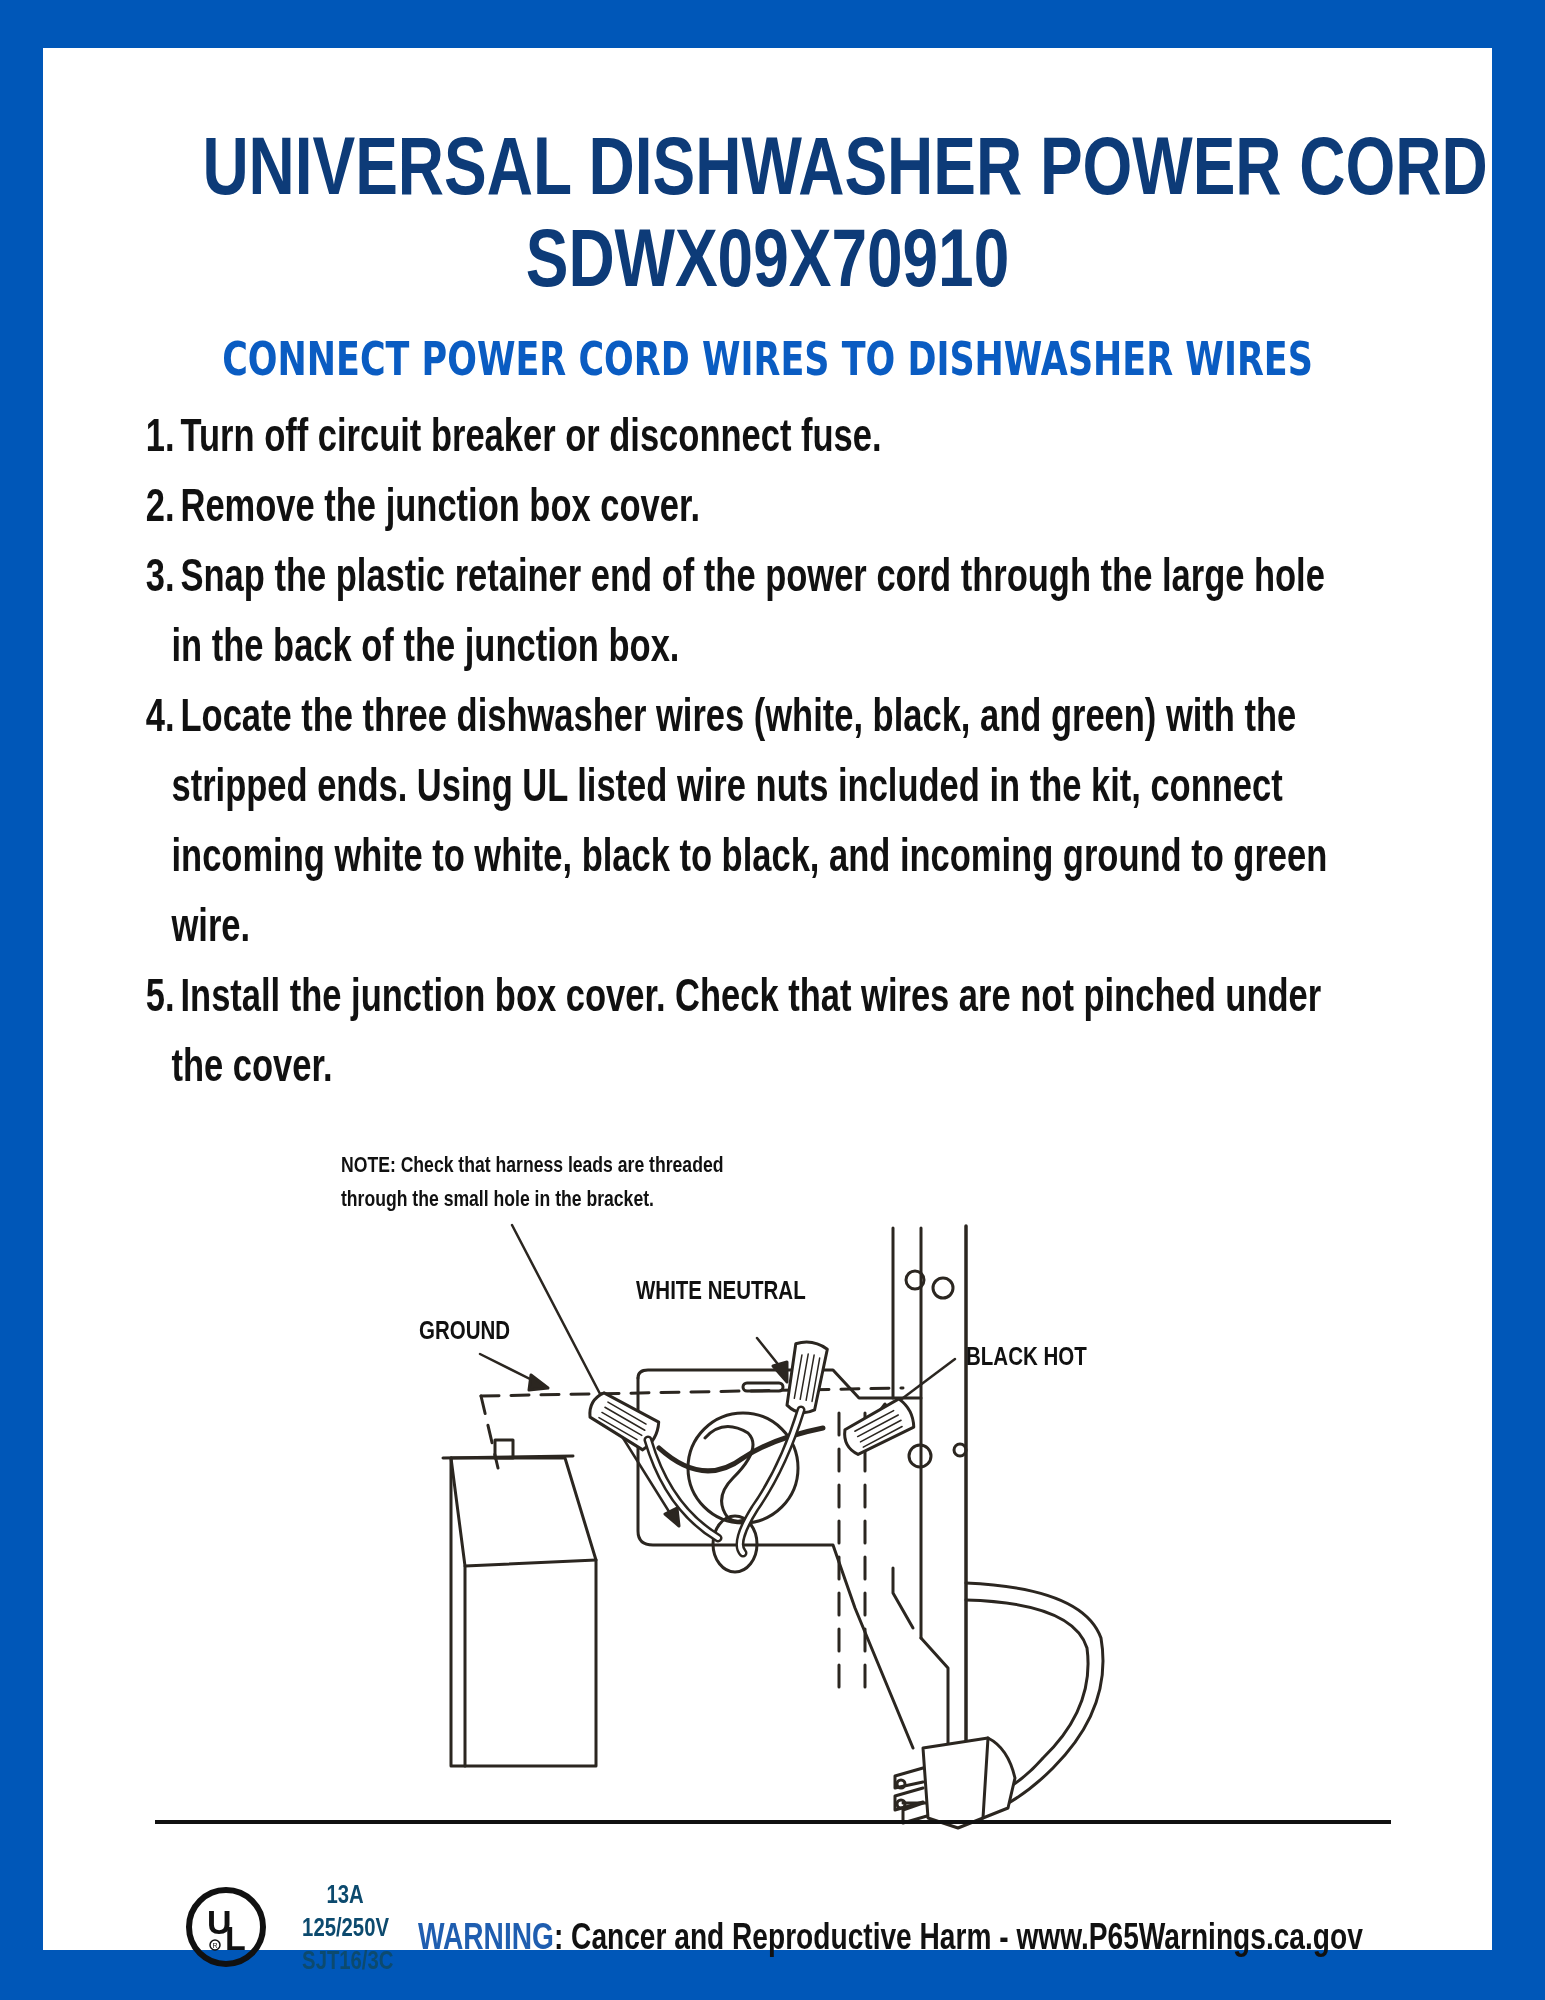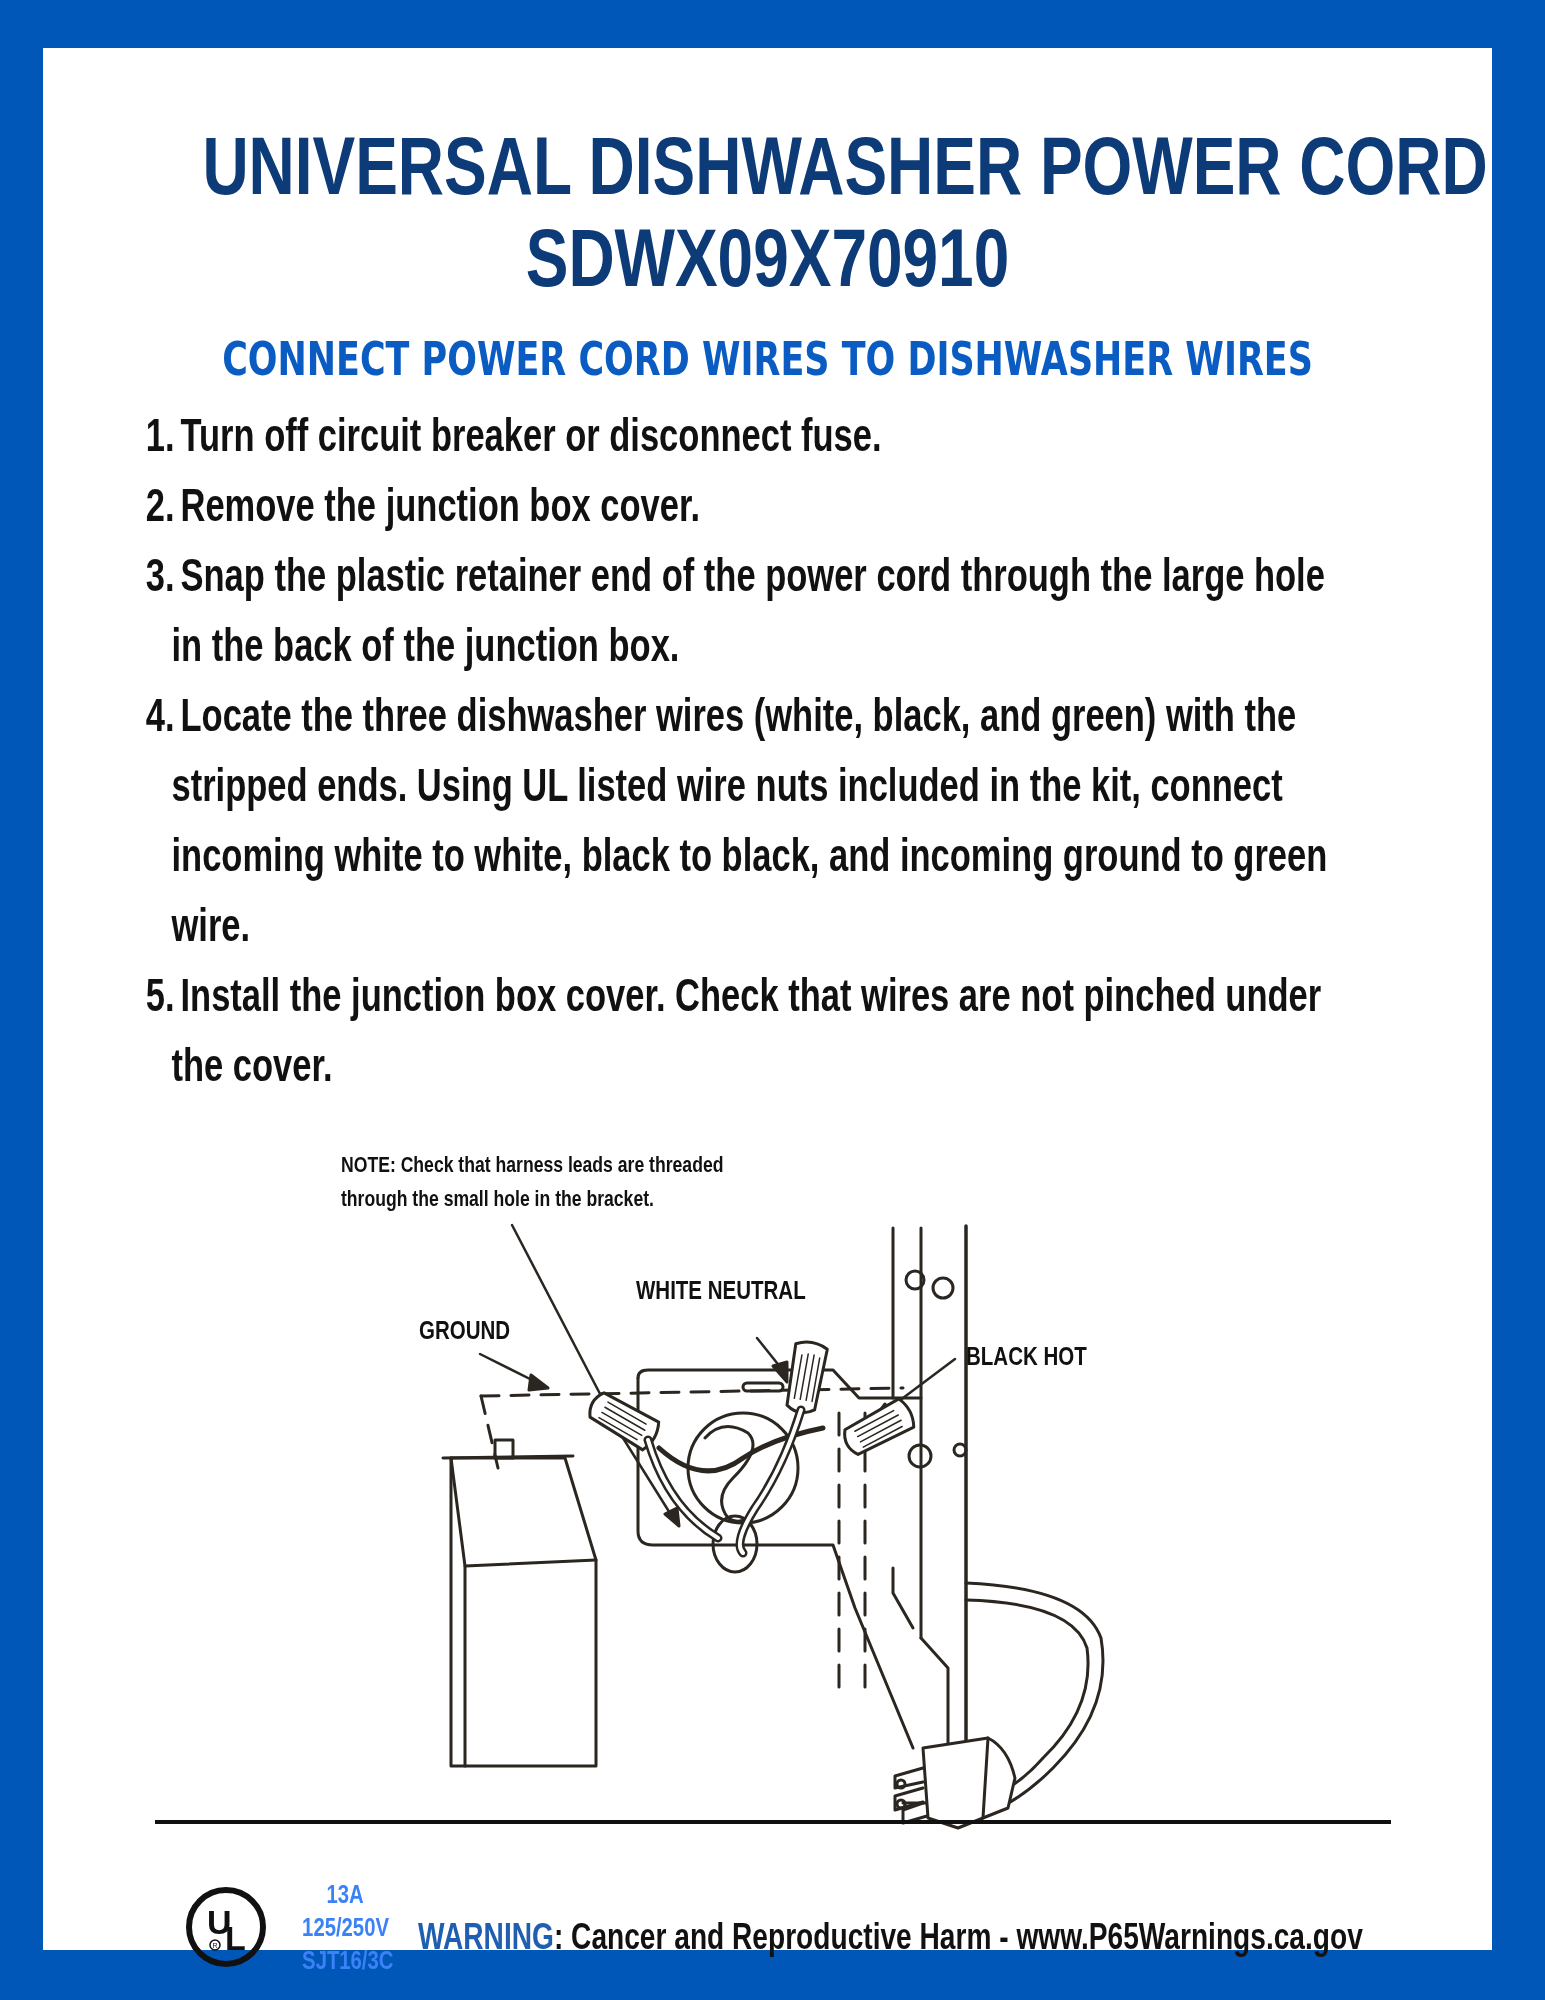--- a/index.html
+++ b/index.html
@@ -104,21 +104,21 @@
     }
     .ul-logo {
       position: absolute;
       left: 142px; top: 1838px;
       width: 82px; height: 82px;
     }
     .specs {
       position: absolute;
       left: 247px; top: 1830px;
       width: 110px;
-      color: #3b82f6;
+      color: #0c4a6e;
       font-weight: bold;
       font-size: 26px;
       line-height: 33px;
       text-align: center;
     }
     .specs span { display: block; transform: scaleX(0.78); white-space: nowrap; }
     .warning {
       position: absolute;
       left: 375px; top: 1868px;
       font-size: 37px;

